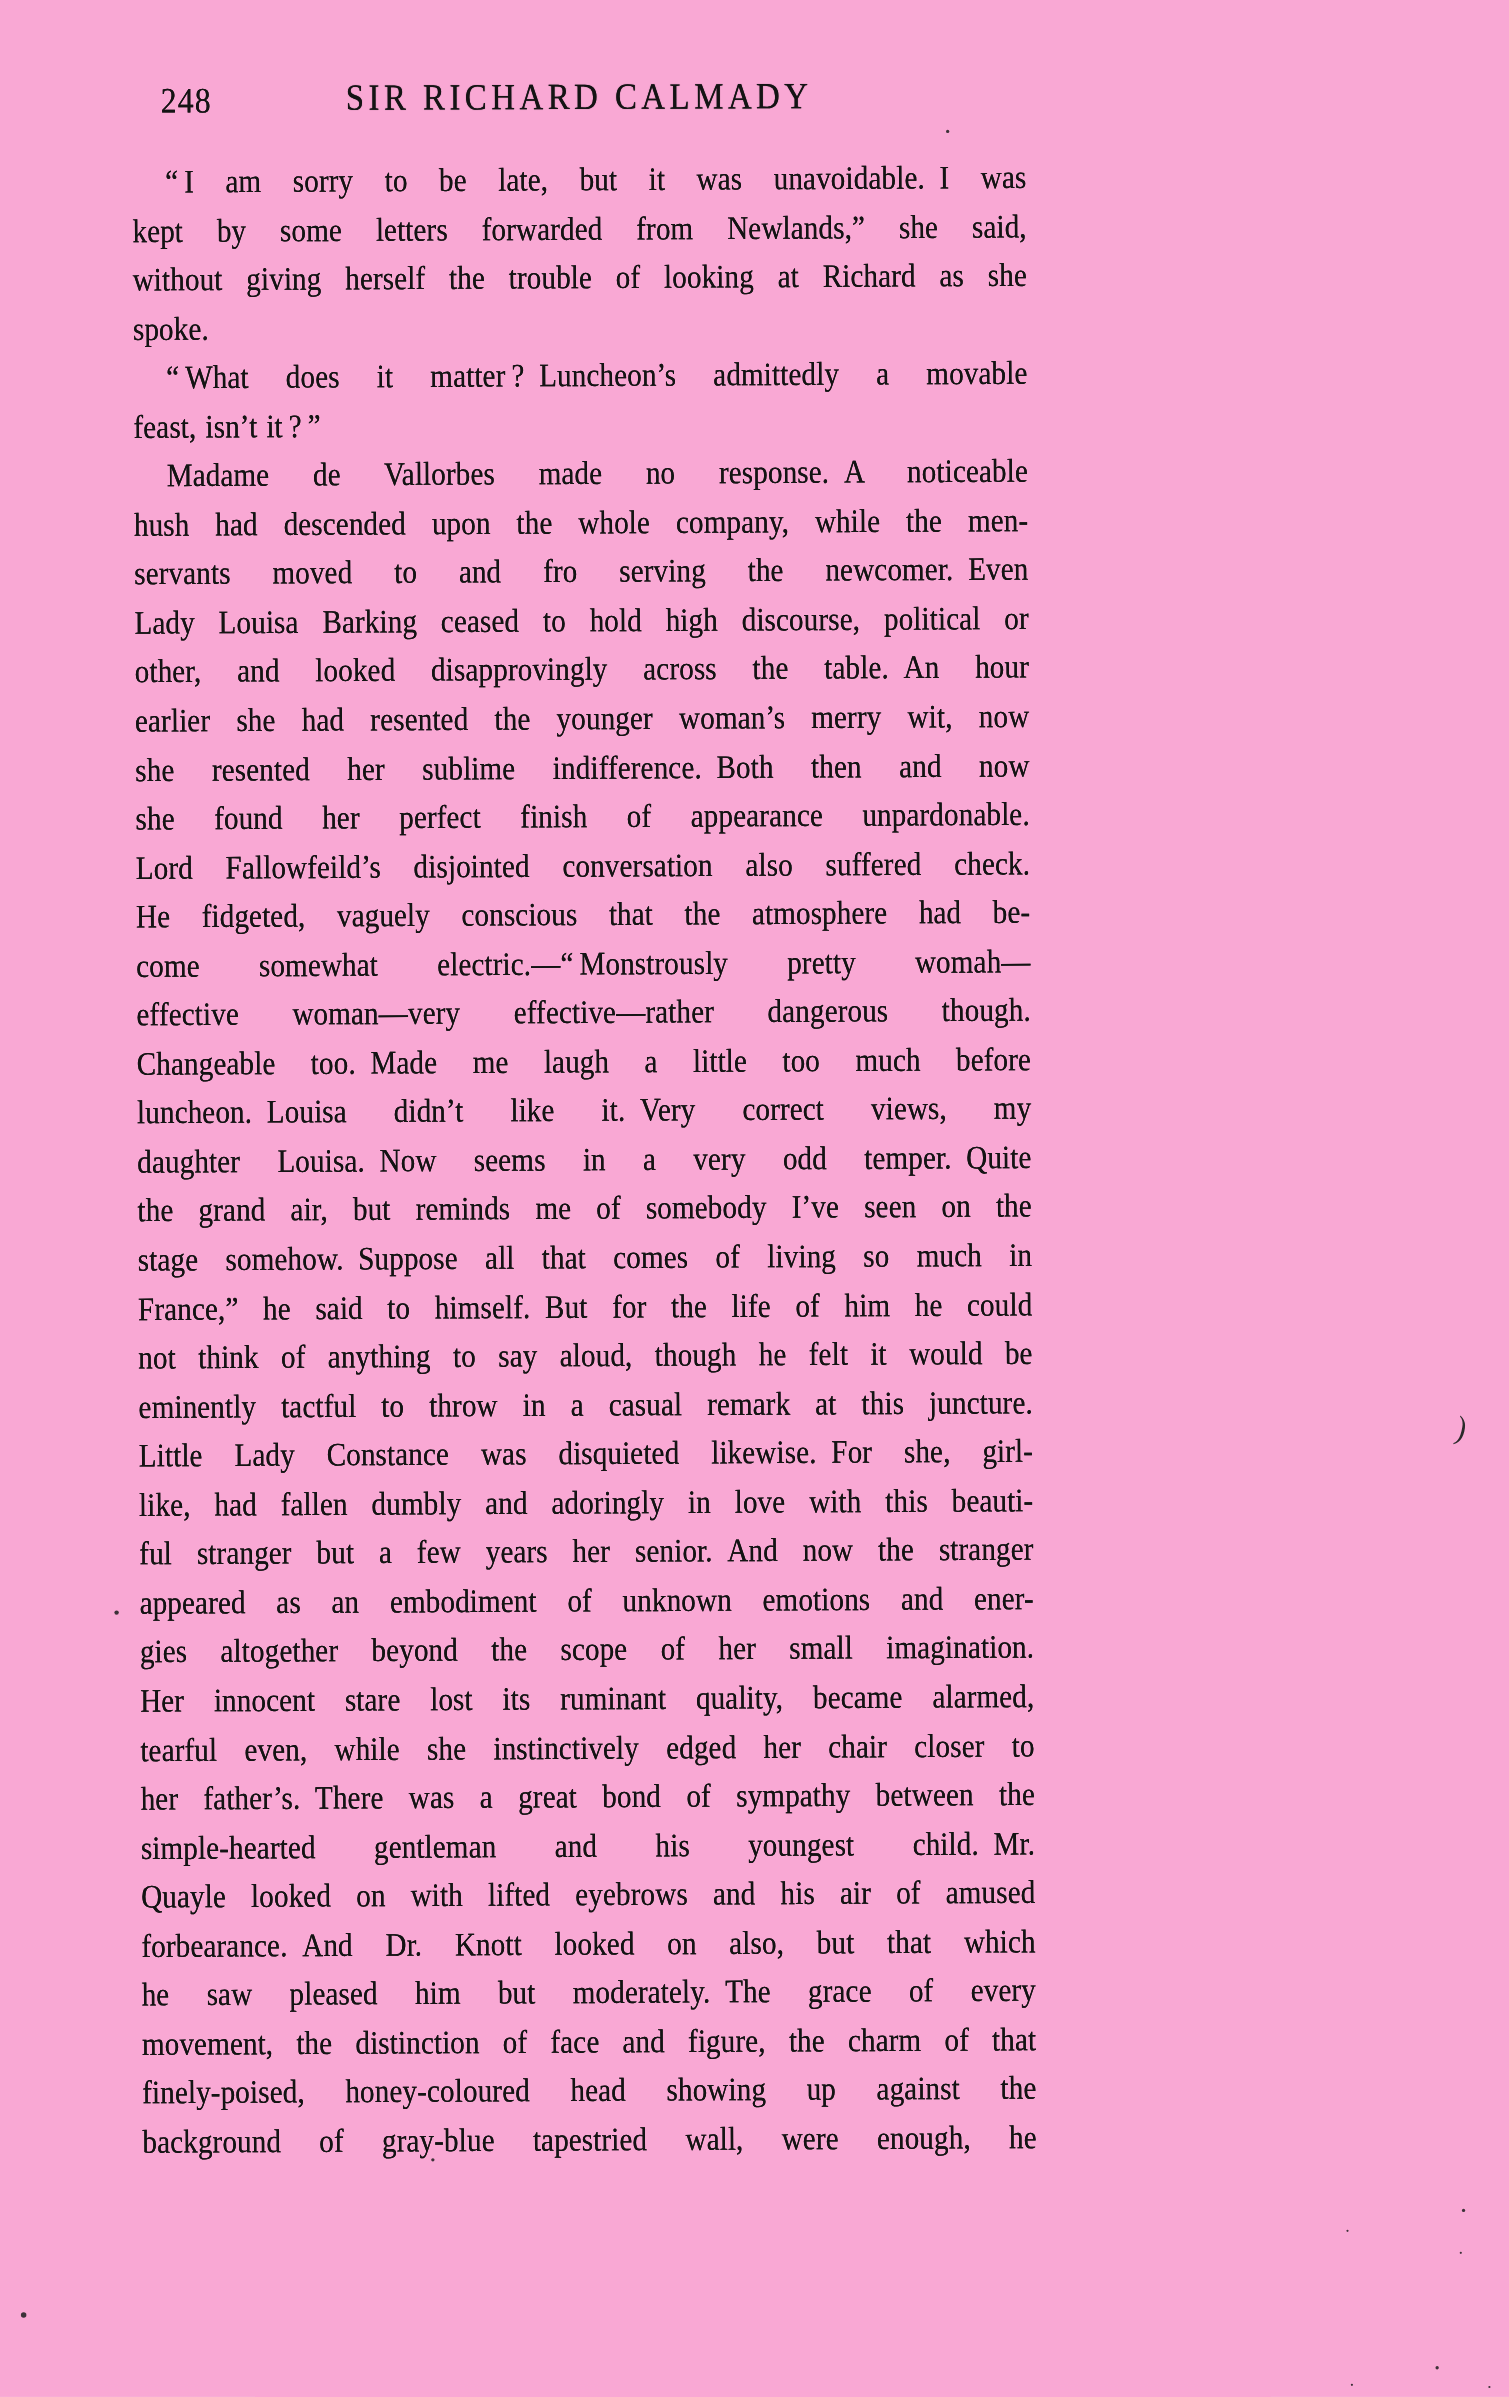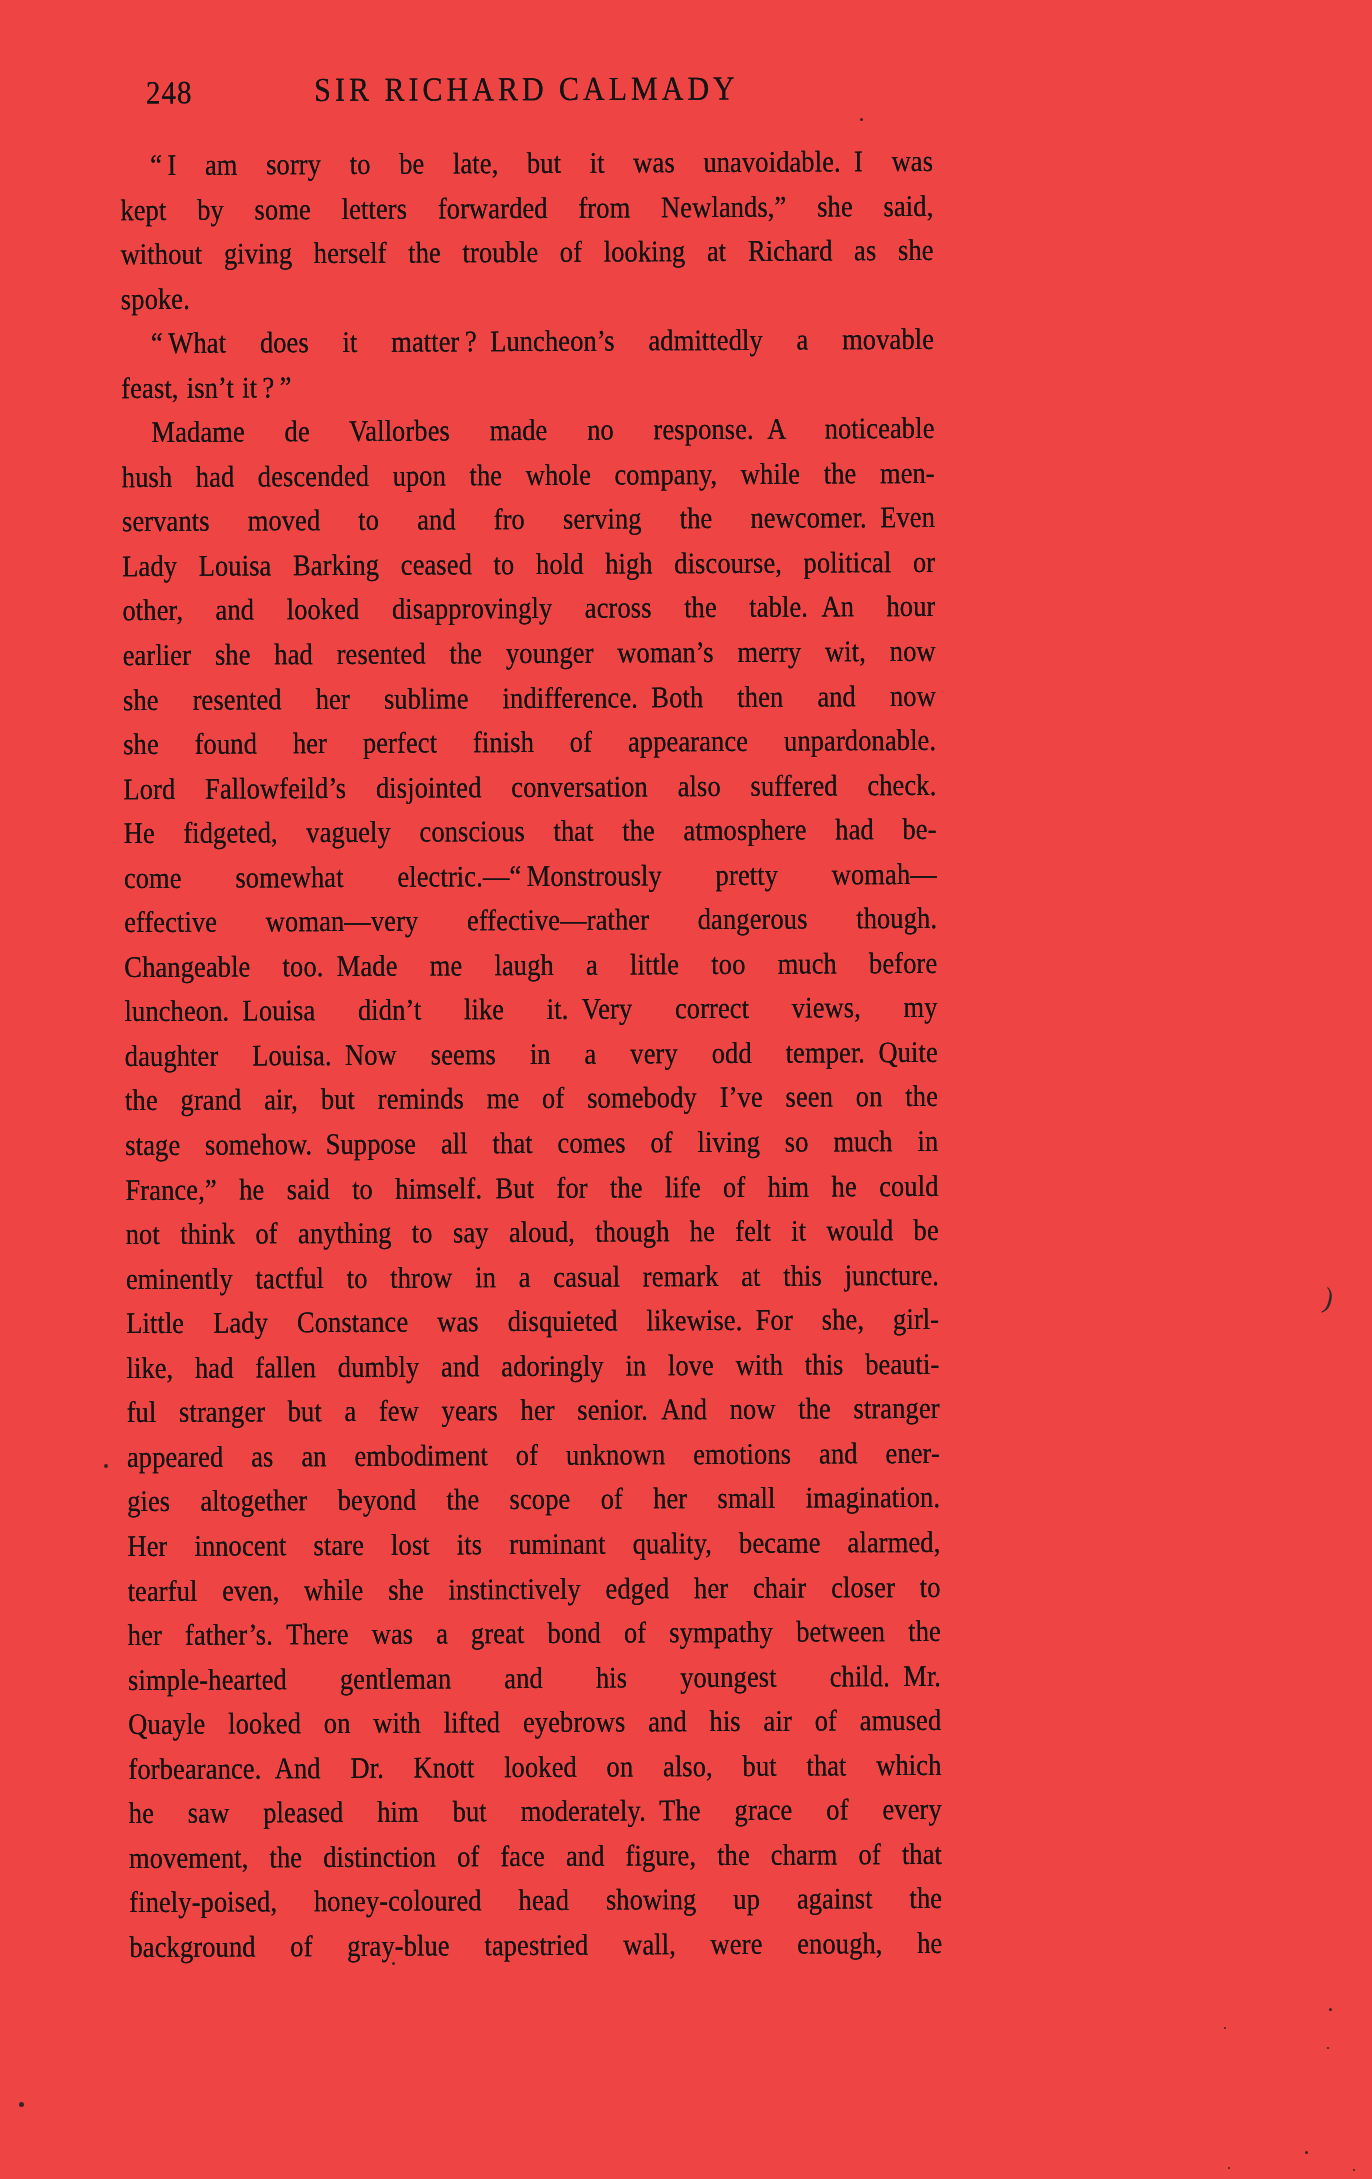--- a/index.html
+++ b/index.html
@@ -1,20 +1,20 @@
 <!DOCTYPE html>
 <html><head>
 <meta charset="utf-8">
 <style>
   html, body { margin: 0; padding: 0; background: #e9e9e9; }
   .page {
     position: relative;
     width: 1372px;
     height: 2179px;
-    background: #ef4444;
+    background: #f9a8d4;
     overflow: hidden;
     font-family: "Liberation Serif", serif;
     color: #141414;
   }
   .header {
     position: absolute;
     top: 72px;
     left: 120px;
     width: 813px;
     transform: rotate(-0.2deg);

